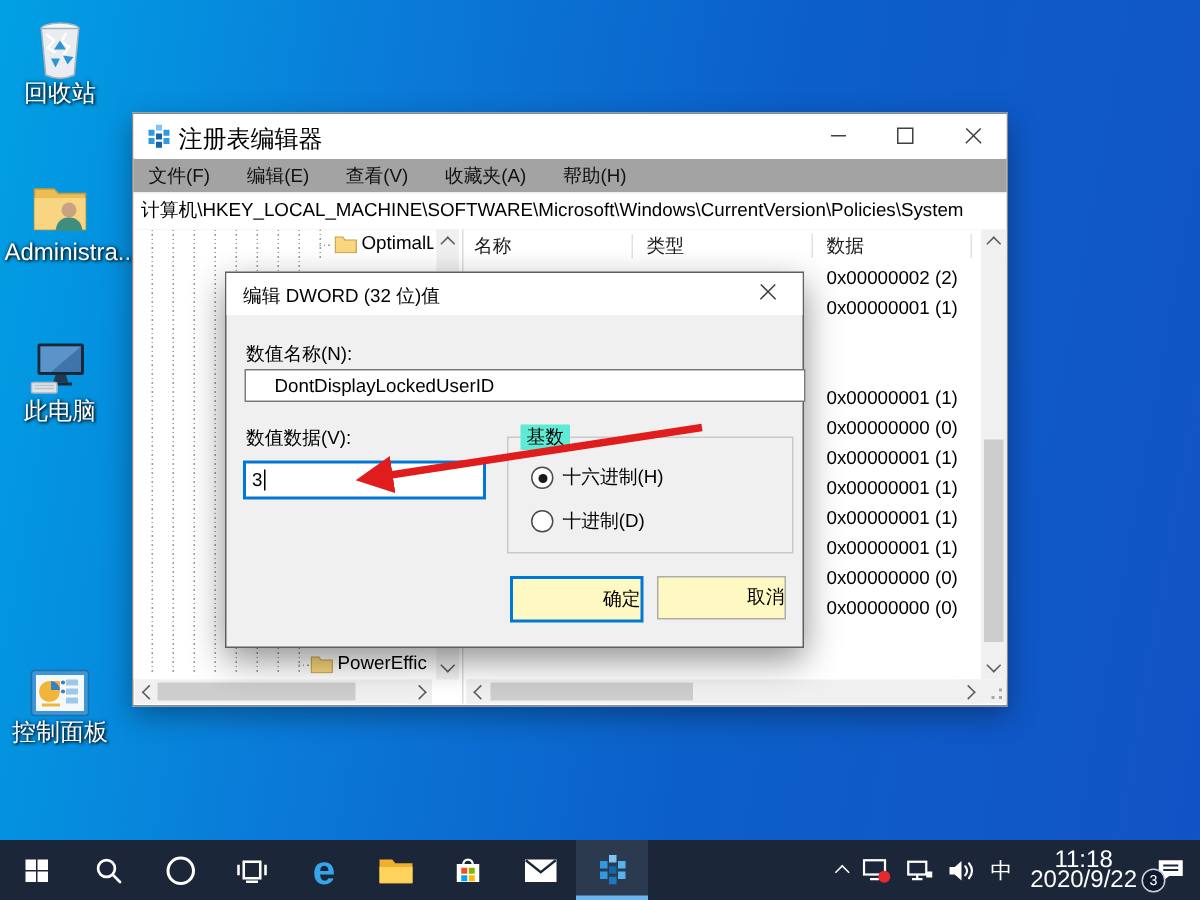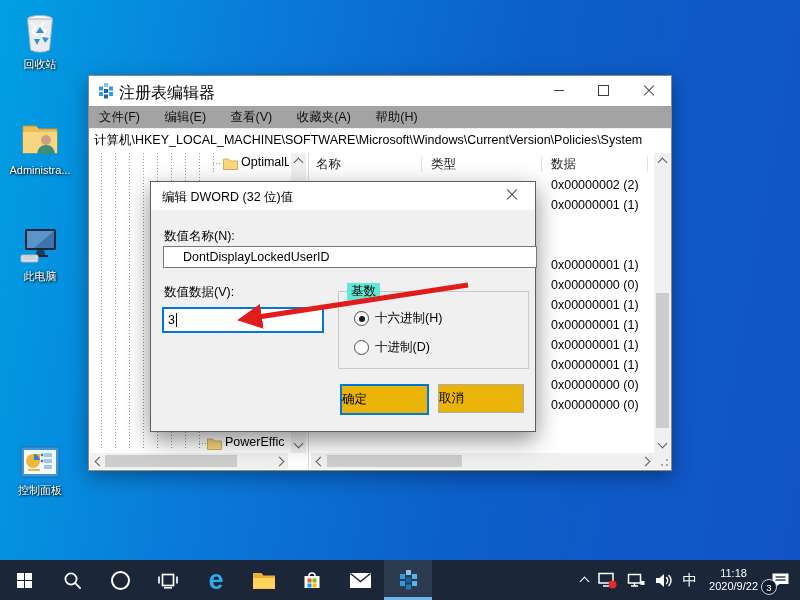--- a/index.html
+++ b/index.html
@@ -3,21 +3,21 @@
 <meta charset="utf-8">
 <style>
   html,body{margin:0;padding:0}
   #screen{position:relative;width:800px;height:600px;overflow:hidden;
     font-family:"Liberation Sans","DejaVu Sans",sans-serif;
     background:linear-gradient(100deg,#01a0e4 0%,#0a7ad8 30%,#0c5fc9 60%,#1253c6 100%);}
   .abs{position:absolute}
   
   .dicon{position:absolute;left:3px;width:74px;text-align:center;z-index:2}
   .dicon .ic{height:44px;display:flex;align-items:flex-end;justify-content:center}
-  .dicon .lbl{display:inline-block;margin-top:2px;font-size:11px;color:#fff;line-height:14px;
+  .dicon .lbl{display:inline-block;margin-top:2px;font-size:16px;color:#fff;line-height:14px;
     text-shadow:1px 1px 2px rgba(0,0,0,.95),0 0 3px rgba(0,0,0,.6)}
   
   #win{position:absolute;left:88px;top:75px;width:582px;height:394px;background:#fff;
     border:1px solid #8a8a8a;box-shadow:0 6px 18px rgba(0,0,0,.35);z-index:10}
   .titlebar{position:absolute;left:0;top:0;right:0;height:29px;background:#fff}
   .titlebar .ttxt{position:absolute;left:30px;top:7px;font-size:16px;color:#000}
   .wicon{position:absolute;left:9px;top:7px}
   .wbtn{position:absolute;top:0;width:45px;height:29px;display:flex;align-items:center;justify-content:center}
   .glyph-min{width:10px;height:1px;background:#404040}
   .glyph-max{width:9px;height:9px;border:1px solid #404040}
@@ -60,36 +60,36 @@
   .field{position:absolute;background:#fff;border:1px solid #7a7a7a;line-height:20px;padding-left:19px;white-space:nowrap;overflow:hidden}
   .inputfocus{position:absolute;background:#fff;border:2px solid #0077d4;line-height:20px;padding-left:4px;display:flex;align-items:center}
   .caret{display:inline-block;width:1px;height:14px;background:#000;margin-left:1px}
   .gbox{position:absolute;border:1px solid #c9c9c9}
   .gbox .glabel{position:absolute;top:-9px;left:8px;background:#5eead4;padding:0 4px}
   .radio{position:absolute;display:flex;align-items:center}
   .rc{width:13px;height:13px;border:1px solid #4a4a4a;border-radius:50%;background:#fff;margin-right:6px;
       display:flex;align-items:center;justify-content:center}
   .rc .dot{display:none;width:6px;height:6px;border-radius:50%;background:#1a1a1a}
   .radio.on .rc .dot{display:block}
-  .btn{position:absolute;background:#eab308;border:1px solid #acacac;display:flex;align-items:center;justify-content:flex-start}
+  .btn{position:absolute;background:#fef9c3;border:1px solid #acacac;display:flex;align-items:center;justify-content:flex-end}
   .btn.default{border:2px solid #0078d7}
   #arrow{position:absolute;left:150px;top:181px;z-index:30;pointer-events:none}
   
   #taskbar{position:absolute;left:0;top:560px;width:800px;height:40px;background:#1b2638;z-index:40;
     display:flex;align-items:center}
   .tslot{width:48px;height:40px;display:flex;align-items:center;justify-content:center;position:relative}
   .tslot.active{background:#2c3a50;box-shadow:inset 0 -3px 0 #6cb5ef}
   .winlogo{display:grid;grid-template-columns:7px 7px;grid-template-rows:7px 7px;gap:1px}
   .winlogo i{background:#fff}
   .ring{width:15px;height:15px;border:2.6px solid #fff;border-radius:50%}
   .edge-e{font-size:27px;font-weight:bold;color:#35a7e8;line-height:27px}
   .tray{margin-left:auto;display:flex;align-items:center;height:40px}
   .tri{position:relative;display:flex;align-items:center;justify-content:center;height:40px;padding:0 5px;color:#fff}
   .ime{font-size:14.5px}
-  .clock{font-size:11px;line-height:13px;text-align:center;color:#fff;padding:0 7px;white-space:nowrap}
+  .clock{font-size:16px;line-height:13px;text-align:center;color:#fff;padding:0 7px;white-space:nowrap}
   .badge{position:absolute;left:-4px;bottom:5px;width:14px;height:14px;border-radius:50%;
     background:#0e1a2b;border:1px solid #c8d2de;color:#fff;font-size:9.5px;
     display:flex;align-items:center;justify-content:center}
 </style>
 </head>
 <body>
 
 <div id="screen">
 
   <div class="dicon" style="top:10px">

